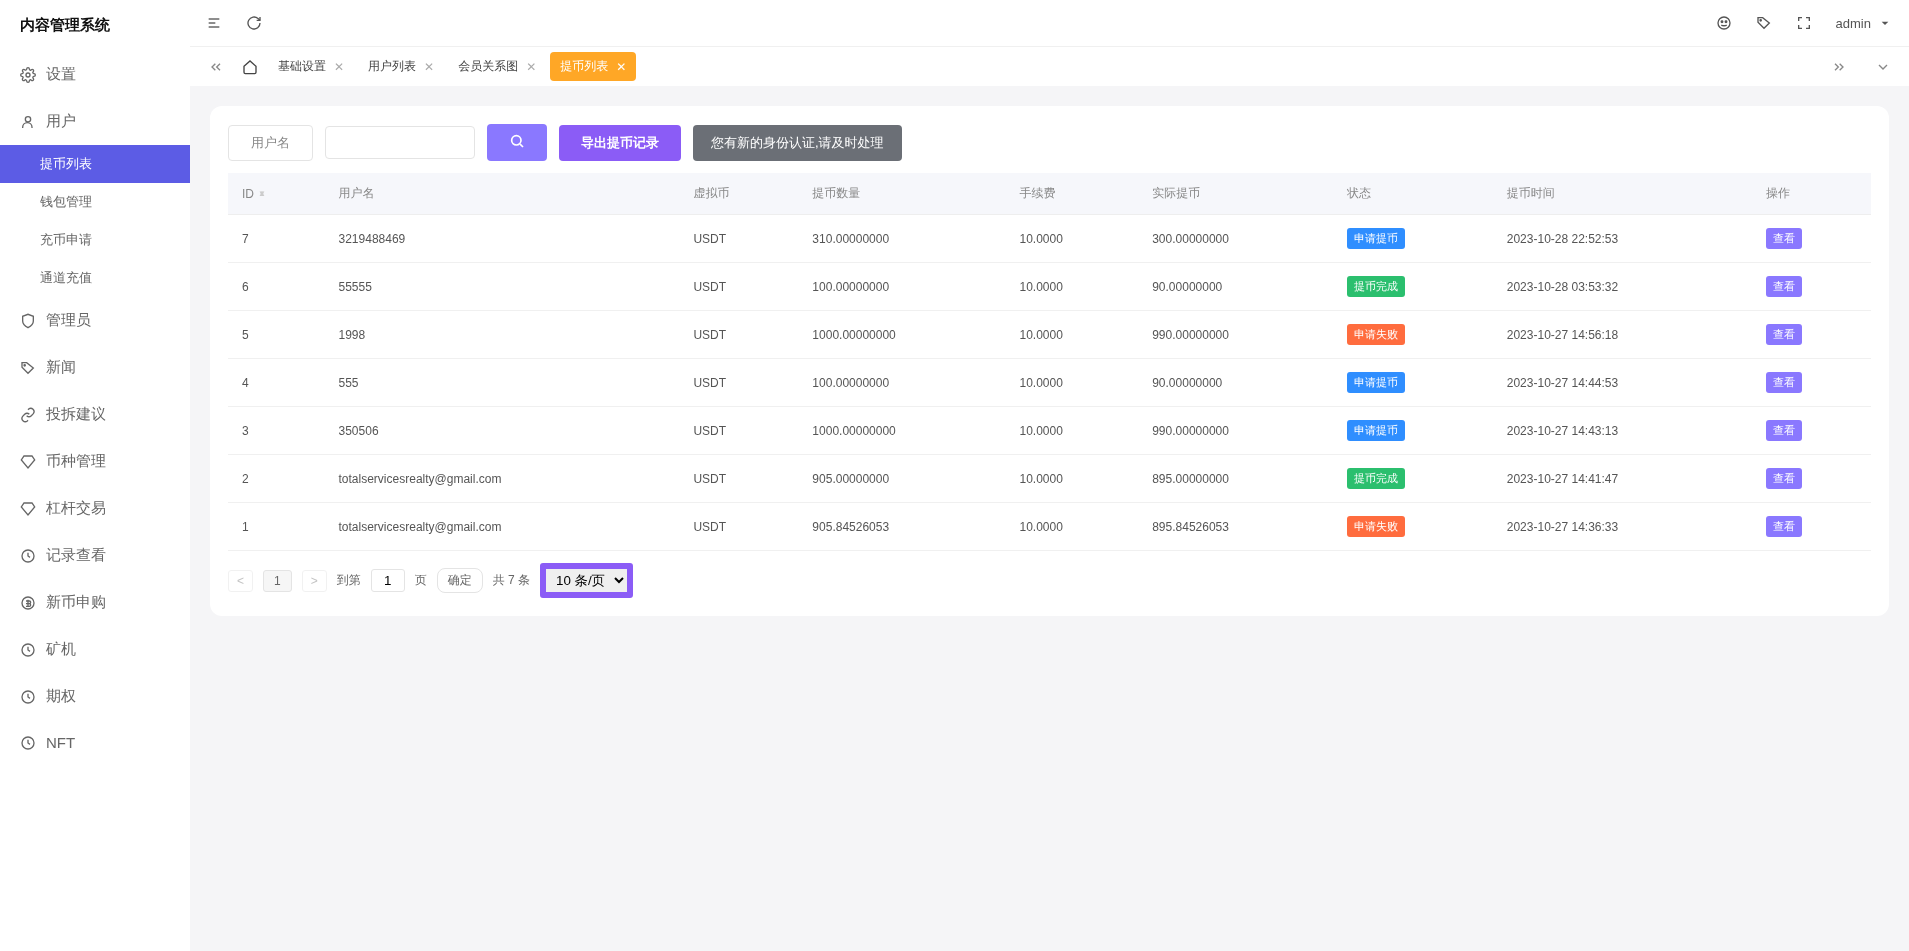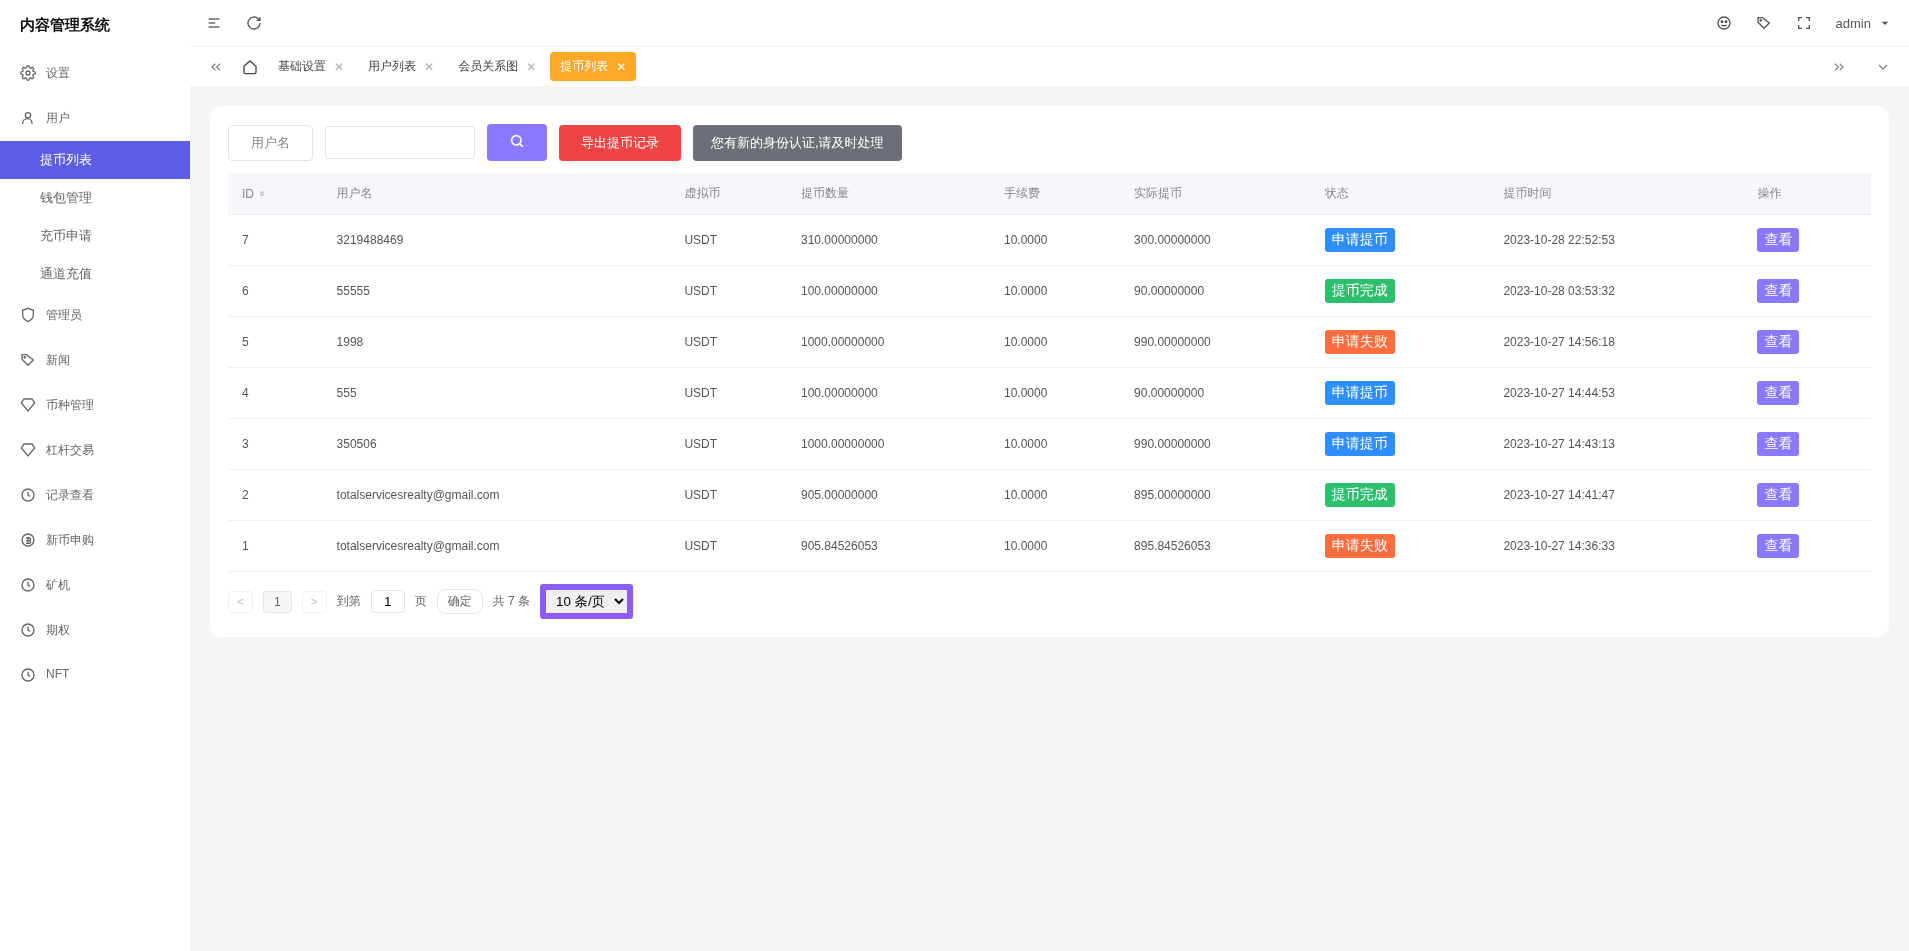--- a/index.html
+++ b/index.html
@@ -3,21 +3,21 @@
 <meta charset="utf-8">
 <style>
 * { margin: 0; padding: 0; box-sizing: border-box; }
 body { font-family: -apple-system, BlinkMacSystemFont, "Segoe UI", "PingFang SC", "Microsoft YaHei", sans-serif; background: #f5f5f7; color: #333; font-size: 13px; }
 
 .app { display: flex; height: 100vh; }
 
 .sidebar { width: 190px; background: #fff; display: flex; flex-direction: column; overflow-y: auto; }
 .logo-area { padding: 16px 20px; font-weight: bold; font-size: 15px; color: #111; }
 .sidebar-menu { list-style: none; }
-.sidebar-item { display: flex; gap: 10px; padding: 14px 20px; color: #666; cursor: pointer; font-size: 12px; }
+.sidebar-item { display: flex; align-items: center; gap: 10px; padding: 14px 20px; color: #666; cursor: pointer; font-size: 15px; }
 .sidebar-item.active-parent { color: #5c5ce5; }
 .sidebar-subitem { padding: 10px 20px 10px 40px; color: #666; cursor: pointer; font-size: 13px; }
 .sidebar-subitem.active { background: #5c5ce5; color: #fff; }
 .sidebar .icon { width: 16px; height: 16px; display: inline-flex; align-items: center; justify-content: center; }
 
 .main { flex: 1; display: flex; flex-direction: column; min-width: 0; }
 
 .topbar { height: 46px; background: #fff; display: flex; align-items: center; padding: 0 16px; gap: 24px; }
 .topbar-left { display: flex; align-items: center; gap: 24px; }
 .topbar-right { margin-left: auto; display: flex; align-items: center; gap: 24px; }
@@ -34,30 +34,30 @@
 .tabbar-right { margin-left: auto; display: flex; align-items: center; gap: 12px; color: #888; }
 
 .content { flex: 1; padding: 20px; overflow: auto; }
 .panel { background: #fff; border-radius: 12px; padding: 18px; }
 
 .toolbar { display: flex; align-items: center; gap: 12px; margin-bottom: 12px; flex-wrap: wrap; }
 .label-box { border: 1px solid #e4e4e4; border-radius: 4px; padding: 8px 22px; color: #888; background: #fff; }
 .input-box { border: 1px solid #e4e4e4; border-radius: 4px; padding: 8px 10px; width: 150px; }
 .btn { border: none; border-radius: 4px; padding: 9px 22px; color: #fff; cursor: pointer; font-size: 13px; display: inline-flex; align-items: center; justify-content: center; }
 .btn-purple { background: #8a78ff; }
-.btn-blue { background: #ef4444; }
+.btn-blue { background: #8b5cf6; font-weight: bold; }
 .btn-dark { background: #6b6f76; padding: 9px 18px; }
 
 table.data { width: 100%; border-collapse: collapse; }
 table.data th { background: #f6f7fb; text-align: left; padding: 12px 14px; font-weight: normal; color: #888; font-size: 12px; border-bottom: 1px solid #eee; }
 table.data td { padding: 13px 14px; border-bottom: 1px solid #f0f0f0; color: #555; font-size: 12px; }
 .th-id { display: flex; align-items: center; gap: 4px; }
 .sort-arrows { display: inline-flex; flex-direction: column; line-height: 0; color: #ccc; font-size: 8px; }
 
-.tag { display: inline-block; padding: 3px 7px; border-radius: 3px; color: #fff; font-size: 14px; }
+.tag { display: inline-block; padding: 3px 7px; border-radius: 3px; color: #fff; font-size: 11px; }
 .tag-blue { background: #2f8eff; }
 .tag-green { background: #2bbf6e; }
 .tag-red { background: #ff6c3e; }
 .tag-purple { background: #8a78ff; cursor: pointer; }
 
 .pager { display: flex; align-items: center; gap: 10px; margin-top: 12px; color: #666; font-size: 12px; }
 .pager .pg-btn { border: 1px solid #e4e4e4; background: #fff; padding: 3px 8px; border-radius: 3px; cursor: pointer; color: #888; }
 .pager .pg-btn.disabled { opacity: .5; cursor: not-allowed; }
 .pager .pg-num { border: 1px solid #e4e4e4; background: #f6f6f6; padding: 3px 10px; border-radius: 3px; }
 .pager input.jump { width: 34px; text-align: center; border: 1px solid #e4e4e4; border-radius: 3px; padding: 3px 2px; }
@@ -104,20 +104,29 @@
           <span>管理员</span>
         </li>
         <li class="sidebar-item">
           <span class="icon">
             <svg viewBox="0 0 24 24" fill="none" stroke="currentColor" stroke-width="2">
               <path d="M20 12l-8 8-9-9V4h7z"></path>
               <circle cx="7" cy="8" r="1"></circle>
             </svg>
           </span>
           <span>新闻</span>
+        </li>
+        <li class="sidebar-item">
+          <span class="icon">
+            <svg viewBox="0 0 24 24" fill="none" stroke="currentColor" stroke-width="2">
+              <path d="M10 13a5 5 0 0 0 7 0l3-3a5 5 0 0 0-7-7l-1 1"></path>
+              <path d="M14 11a5 5 0 0 0-7 0l-3 3a5 5 0 0 0 7 7l1-1"></path>
+            </svg>
+          </span>
+          <span>投拆建议</span>
         </li>
         <li class="sidebar-item">
           <span class="icon">
             <svg viewBox="0 0 24 24" fill="none" stroke="currentColor" stroke-width="2">
               <path d="M6 3h12l4 6-10 12L2 9z"></path>
             </svg>
           </span>
           <span>币种管理</span>
         </li>
         <li class="sidebar-item">

